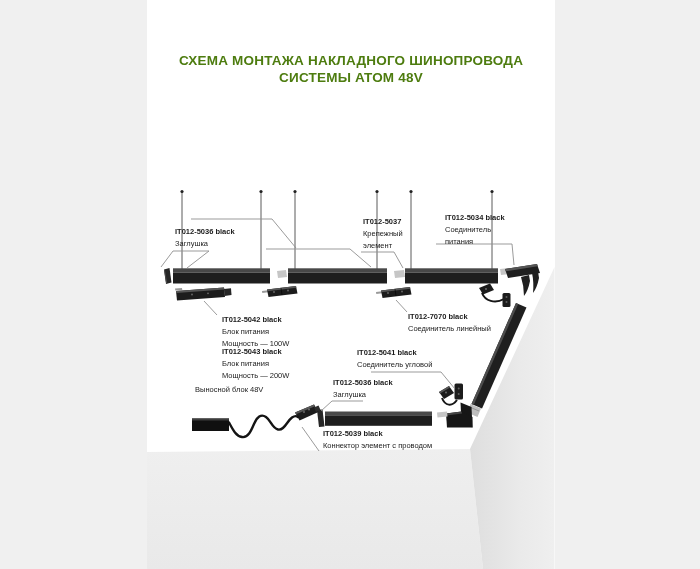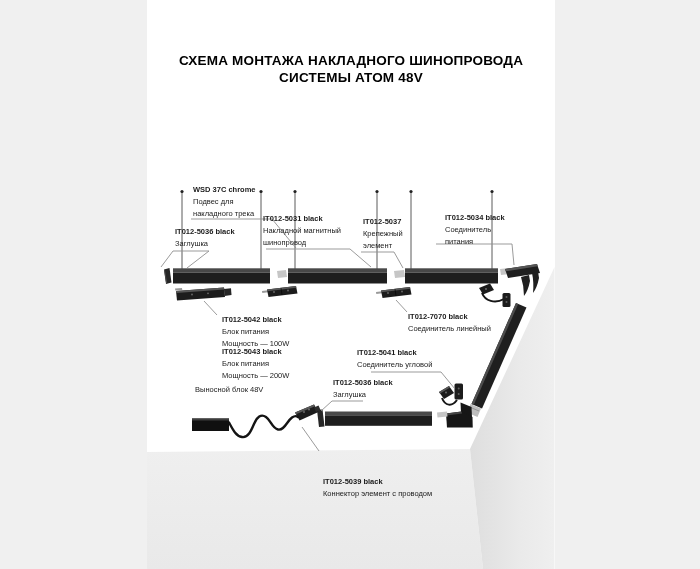--- a/index.html
+++ b/index.html
@@ -5,21 +5,21 @@
   html,body{margin:0;padding:0;}
   body{
     width:700px;height:569px;position:relative;overflow:hidden;
     background:#f0f0f0;
     font-family:"Liberation Sans",sans-serif;
   }
   #page{position:absolute;left:0;top:0;width:700px;height:569px;}
   #diagram-svg{position:absolute;left:0;top:0;}
   .title{
     position:absolute;left:147px;top:52px;width:408px;
-    text-align:center;color:#000000;
+    text-align:center;color:#4d7c0f;
     font-size:13.5px;line-height:17px;font-weight:700;letter-spacing:.2px;
   }
   .lbl{
     position:absolute;color:#1a1a1a;white-space:nowrap;
     font-size:7.5px;line-height:12px;font-weight:400;
   }
   .lbl span{display:block;}
   .lbl .code{font-weight:700;}
 </style>
 </head>
@@ -197,36 +197,26 @@
     <path d="M363,401 L332,401 L321,411"></path>
     <path d="M302,427 L319,451"></path>
   </g>
 </svg>
 
 <div class="title">
   <div>СХЕМА МОНТАЖА НАКЛАДНОГО ШИНОПРОВОДА</div>
   <div>СИСТЕМЫ ATOM 48V</div>
 </div>
 
-<div class="lbl" style="left:193px;top:184px">
-  <span class="code">WSD 37C chrome</span>
-  <span>Подвес для</span>
-  <span>накладного трека</span>
-</div>
 
 <div class="lbl" style="left:175px;top:226px">
   <span class="code">IT012-5036 black</span>
   <span>Заглушка</span>
 </div>
 
-<div class="lbl" style="left:263px;top:213px">
-  <span class="code">IT012-5031 black</span>
-  <span>Накладной магнитный</span>
-  <span>шинопровод</span>
-</div>
 
 <div class="lbl" style="left:363px;top:216px">
   <span class="code">IT012-5037</span>
   <span>Крепежный</span>
   <span>элемент</span>
 </div>
 
 <div class="lbl" style="left:445px;top:212px">
   <span class="code">IT012-5034 black</span>
   <span>Соединитель</span>
@@ -257,18 +247,18 @@
 
 <div class="lbl" style="left:333px;top:377px">
   <span class="code">IT012-5036 black</span>
   <span>Заглушка</span>
 </div>
 
 <div class="lbl" style="left:195px;top:384px">
   <span>Выносной блок 48V</span>
 </div>
 
-<div class="lbl" style="left:323px;top:476px">
+<div class="lbl" style="left:323px;top:428px">
   <span class="code">IT012-5039 black</span>
   <span>Коннектор элемент с проводом</span>
 </div>
 
 </div>
 
 </body></html>

